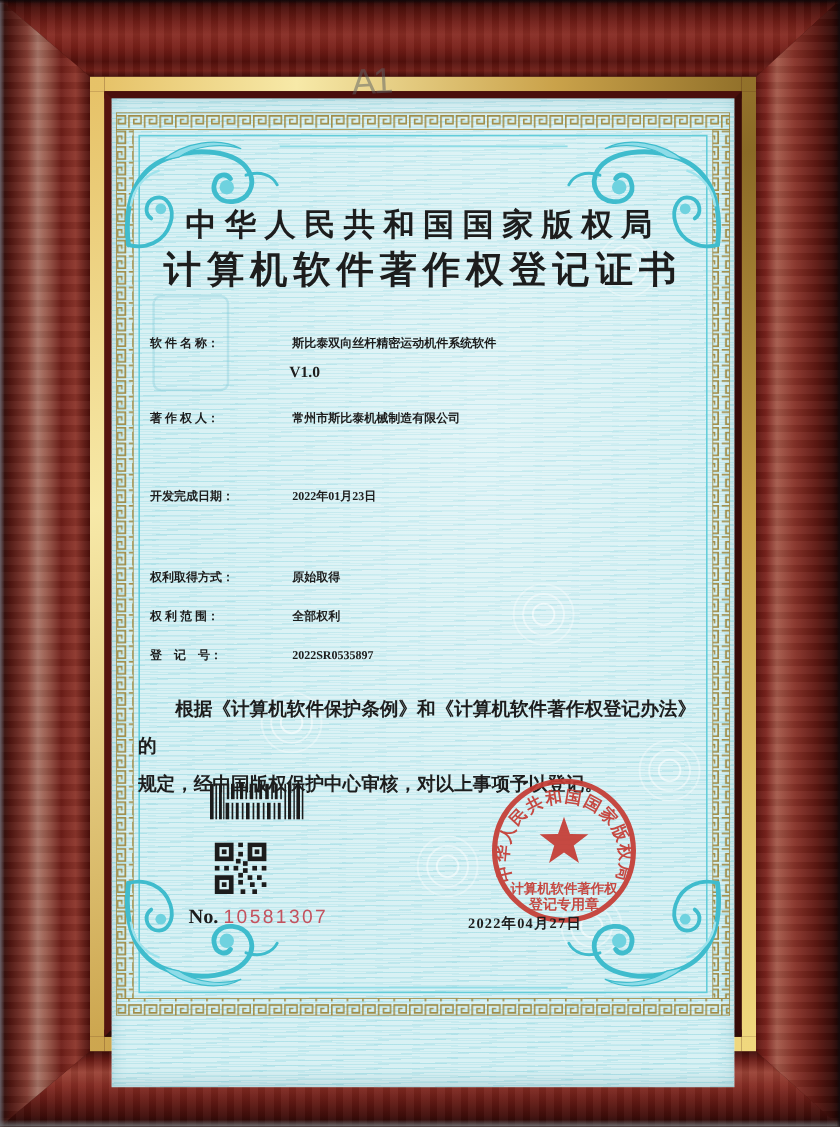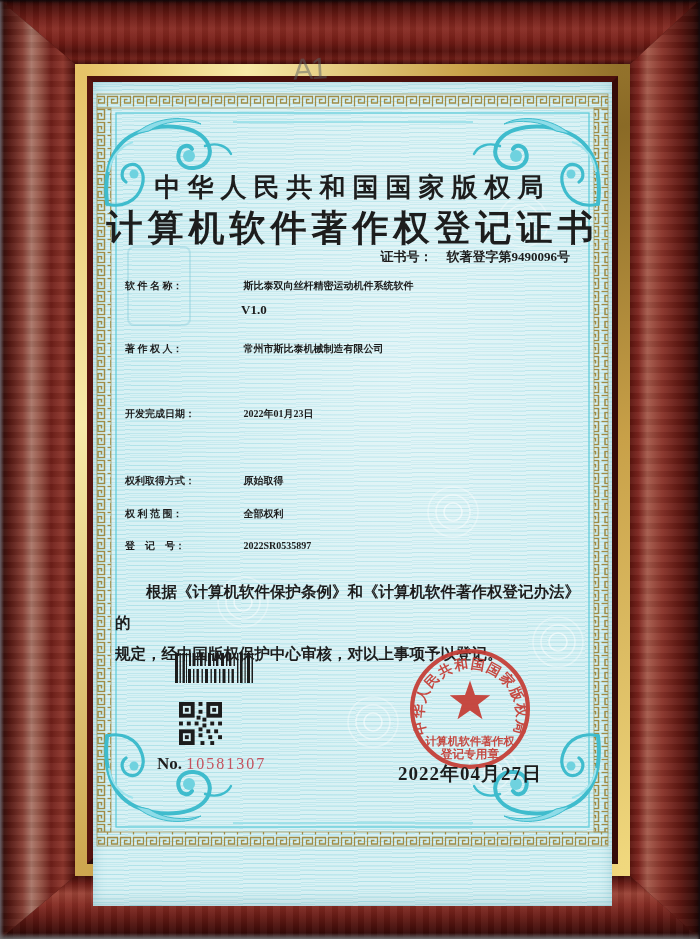--- a/index.html
+++ b/index.html
@@ -37,34 +37,34 @@
   .paper{position:absolute;left:93px;top:82px;width:519px;height:824px;background-color:#d8f1f4;
     background-image:
       radial-gradient(ellipse at 60% 35%,rgba(255,255,255,.28),rgba(255,255,255,0) 60%),
       repeating-linear-gradient(179deg,rgba(96,196,210,.22) 0 1px,rgba(216,241,244,0) 1px 4px),
       repeating-linear-gradient(181.5deg,rgba(96,196,210,.14) 0 1px,rgba(216,241,244,0) 1px 5px);
     box-shadow:inset 0 0 14px rgba(40,120,140,.25);}
   .deco-svg{position:absolute;left:0;top:0;}
   
   .t{position:absolute;color:#1d1d1d;font-weight:bold;white-space:nowrap;}
   .authority{left:0;width:519px;top:88px;text-align:center;font-size:26px;letter-spacing:7px;}
-  .cert-title{left:0;width:519px;top:122px;text-align:center;font-size:36px;letter-spacing:5px;}
+  .cert-title{left:0;width:519px;top:122px;text-align:center;font-size:31px;letter-spacing:5px;}
   .certno{top:166px;right:42px;font-size:13px;}
   .certno .gap{display:inline-block;width:14px;}
   .frow{left:32px;font-size:10px;}
   .frow .lbl{display:inline-block;min-width:110px;}
   .frow .val{margin-left:6px;}
   .r1{top:197px;} .r1b{top:220px;left:148px;font-size:13px;}
   .r2{top:260px;} .r3{top:325px;} .r4{top:359px;} .r5{top:392px;} .r6{top:425px;} .r7{top:457px;}
   .statement{position:absolute;left:22px;top:494px;width:478px;color:#1d1d1d;font-weight:bold;
     font-size:15.5px;line-height:31px;white-space:normal;}
   .statement .l1{text-indent:2em;font-family:Liberation Serif, serif;}
   .serial{left:64px;top:672px;font-size:17px;}
-  .serial .num{color:#c4525e;font-family:Liberation Serif, serif;font-weight:normal;letter-spacing:2px;font-size:16px;}
-  .issue-date{left:297px;top:679px;width:160px;text-align:center;font-size:19px;letter-spacing:1px;}
+  .serial .num{color:#c4525e;font-family:Liberation Sans, sans-serif;font-weight:normal;letter-spacing:2px;font-size:16px;}
+  .issue-date{left:297px;top:679px;width:160px;text-align:left;font-size:12px;letter-spacing:1px;}
   .barcode{position:absolute;left:82px;top:571px;}
   .qrcode{position:absolute;left:85px;top:620px;}
   .seal{position:absolute;left:311px;top:562px;opacity:.92;}
   .pencil{position:absolute;left:293px;top:52px;font-family:"Liberation Sans","DejaVu Sans",sans-serif;
     font-size:30px;color:rgba(90,95,100,.5);transform:rotate(-3deg);letter-spacing:-2px;font-weight:normal;}
 </style>
 </head>
 <body>
 
 <div class="photo">
@@ -121,23 +121,20 @@
       <line x1="140" y1="741" x2="380" y2="741" stroke="#8fdce6" stroke-width="1.5"></line>
 
       <use href="#flourish" transform="translate(8,30)"></use>
       <use href="#flourish" transform="translate(511,30) scale(-1,1)"></use>
       <use href="#flourish" transform="translate(8,746) scale(1,-1)"></use>
       <use href="#flourish" transform="translate(511,746) scale(-1,-1)"></use>
     </svg>
 
     <div class="t authority">中华人民共和国国家版权局</div>
     <div class="t cert-title">计算机软件著作权登记证书</div>
-    <div class="t certno">
-      <span>证书号：</span><span class="gap"></span><span>软著登字第9490096号</span>
-    </div>
 
     <div class="t frow r1">
       <span class="lbl">软 件 名 称：</span>
       <span class="val">斯比泰双向丝杆精密运动机件系统软件</span>
     </div>
     <div class="t r1b">V1.0</div>
     <div class="t frow r2">
       <span class="lbl">著 作 权 人：</span>
       <span class="val">常州市斯比泰机械制造有限公司</span>
     </div>

